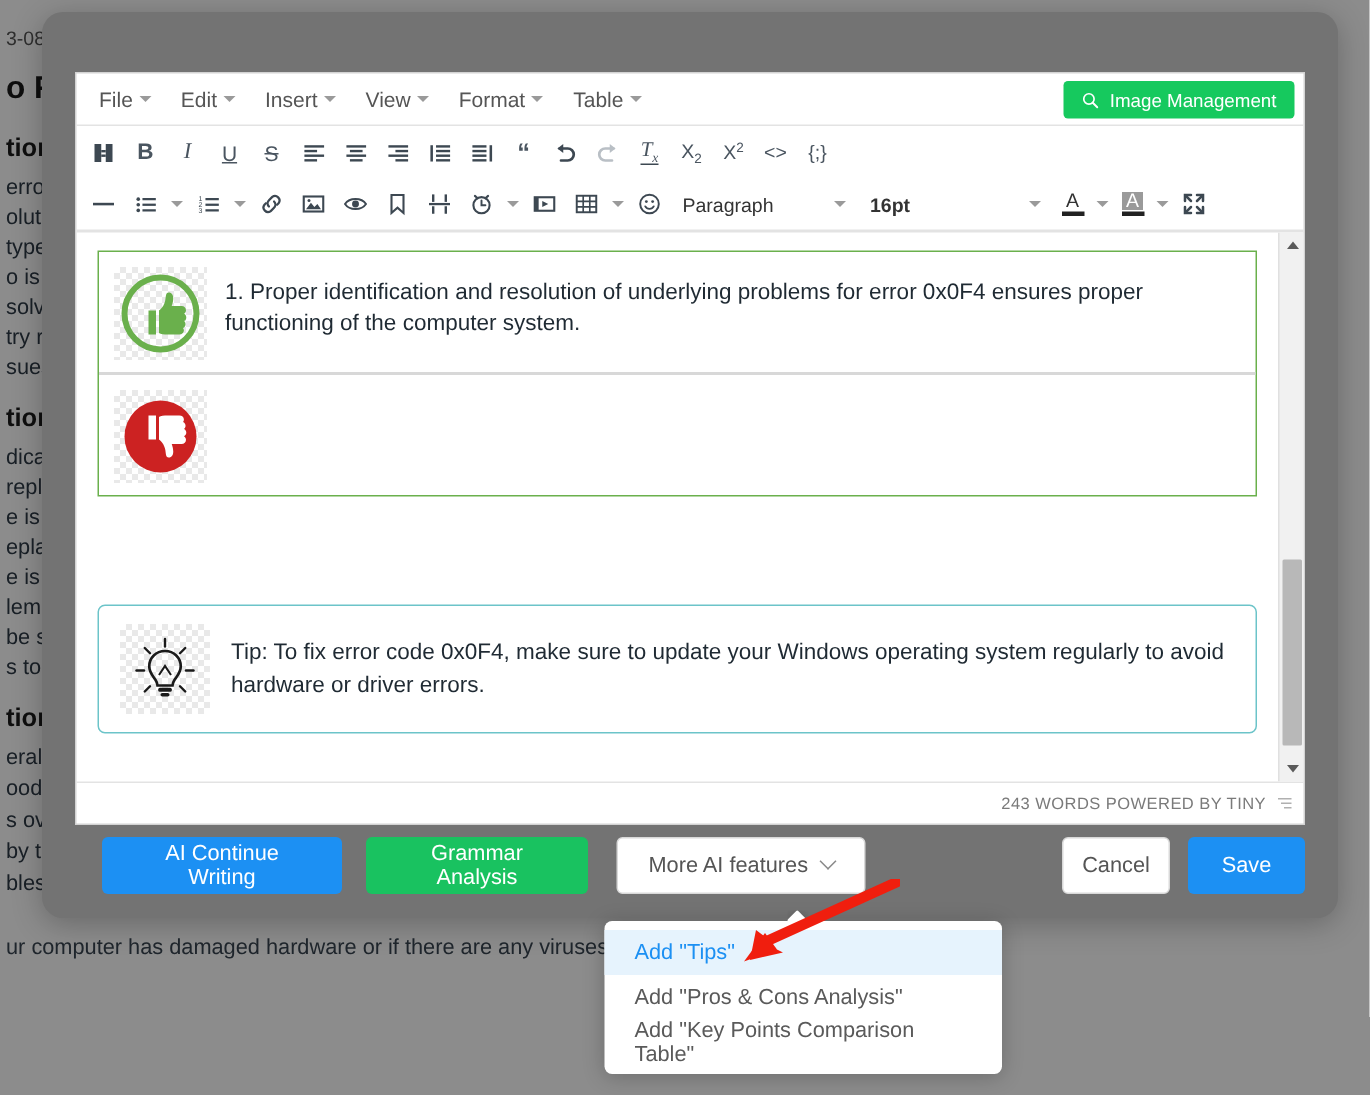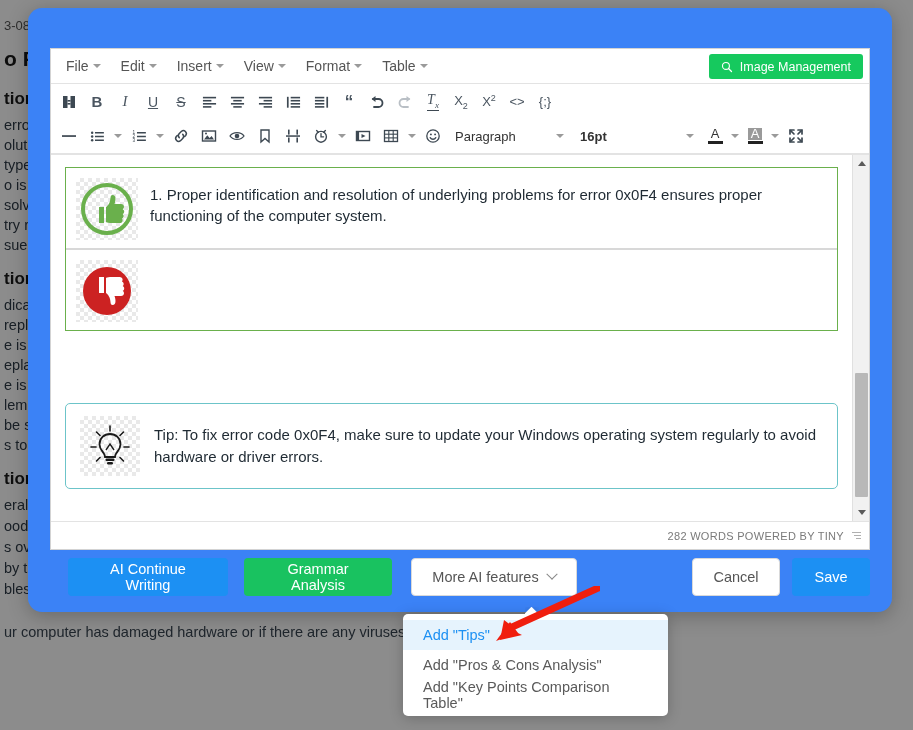--- a/index.html
+++ b/index.html
@@ -26,21 +26,21 @@
   #overlay {
     position: absolute; inset: 0;
     background: rgba(0,0,0,0.45);
   }
 
   
   #modal {
     position: absolute;
     left: 28px; top: 8px;
     width: 864px; height: 604px;
-    background: #3b82f6;
+    background: #737373;
     border-radius: 14px;
     box-shadow: 0 4px 20px rgba(0,0,0,0.25);
   }
 
   
   .editor {
     position: absolute;
     left: 22px; top: 40px;
     width: 820px; height: 502px;
     border: 1px solid #d3d3d3;
@@ -238,21 +238,21 @@
     margin-left: 19px; gap: 9px;
   }
   .chev {
     width: 8px; height: 8px;
     border-right: 1.6px solid #888;
     border-bottom: 1.6px solid #888;
     transform: rotate(45deg) translate(-2px,-2px);
   }
   .btn-cancel {
     background: #fff; color: #555;
-    border: 1px solid #d9d9d9; width: 88px;
+    border: 1px solid #d9d9d9; width: 72px;
     margin-left: auto;
   }
   .btn-save { background: #1c90f3; color: #fff; width: 78px; margin-left: 12px; }
 
   
   .dropdown {
     position: absolute;
     left: 403px; top: 614px;
     width: 265px;
     background: #fff;
@@ -682,21 +682,21 @@
             <i></i>
           </div>
         <div class="sb-thumb"></div>
         <div class="sb-arrow down">
             <i></i>
           </div>
       </div>
     </div>
 
     <div class="statusbar">
-      <span>282 WORDS POWERED BY TINY</span>
+      <span>243 WORDS POWERED BY TINY</span>
       <span class="resize-grip">
         <span></span>
           <span></span>
           <span></span>
       </span>
     </div>
   </div>
 
   <div class="footer">
     <button class="btn btn-blue">AI Continue Writing</button>

